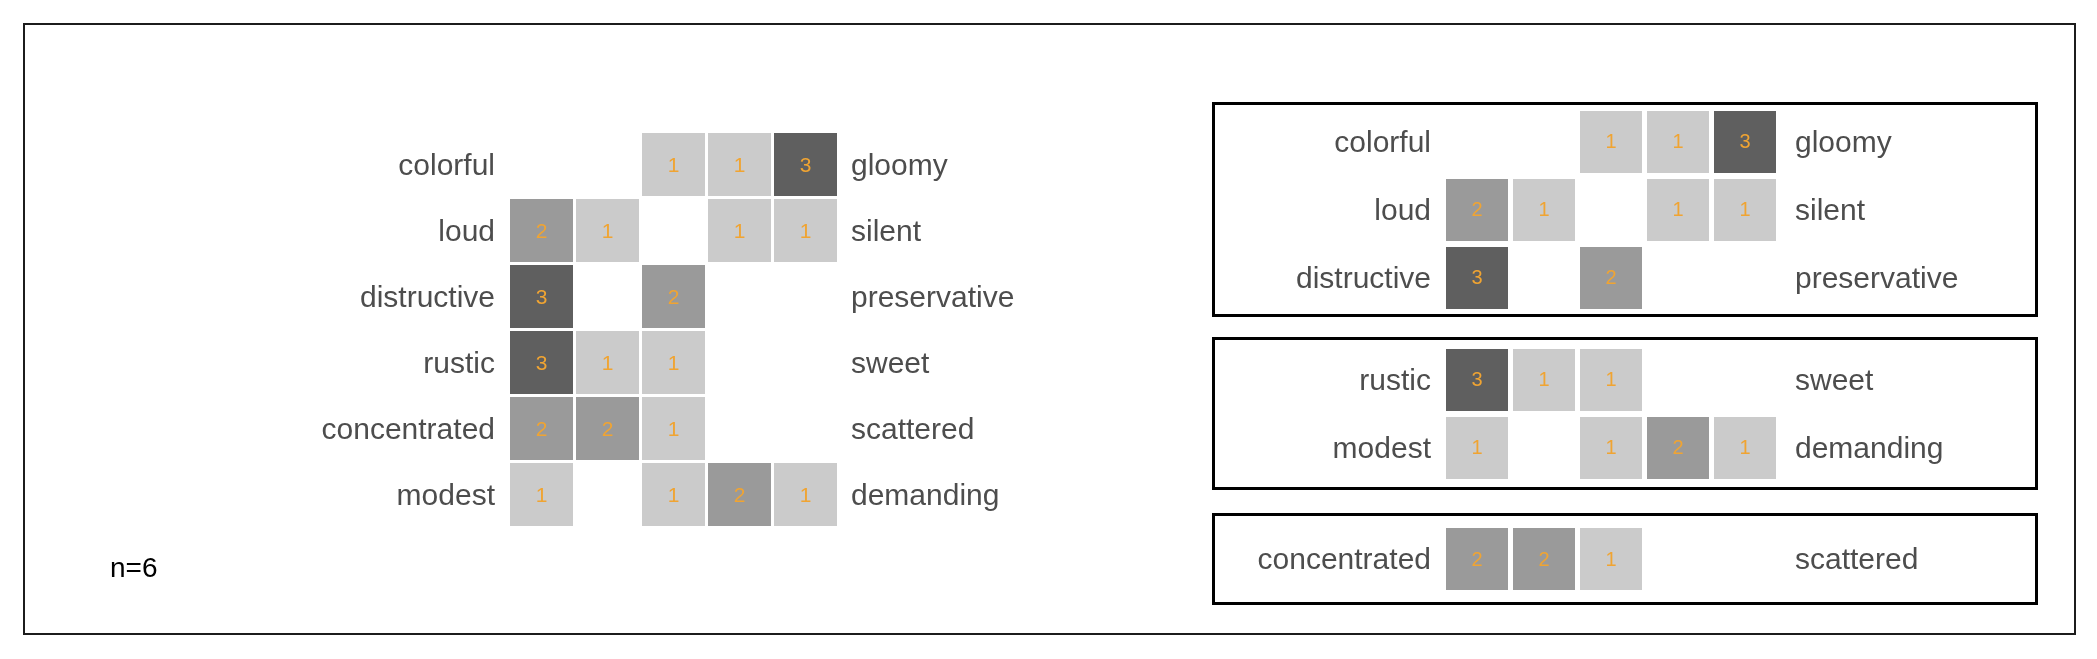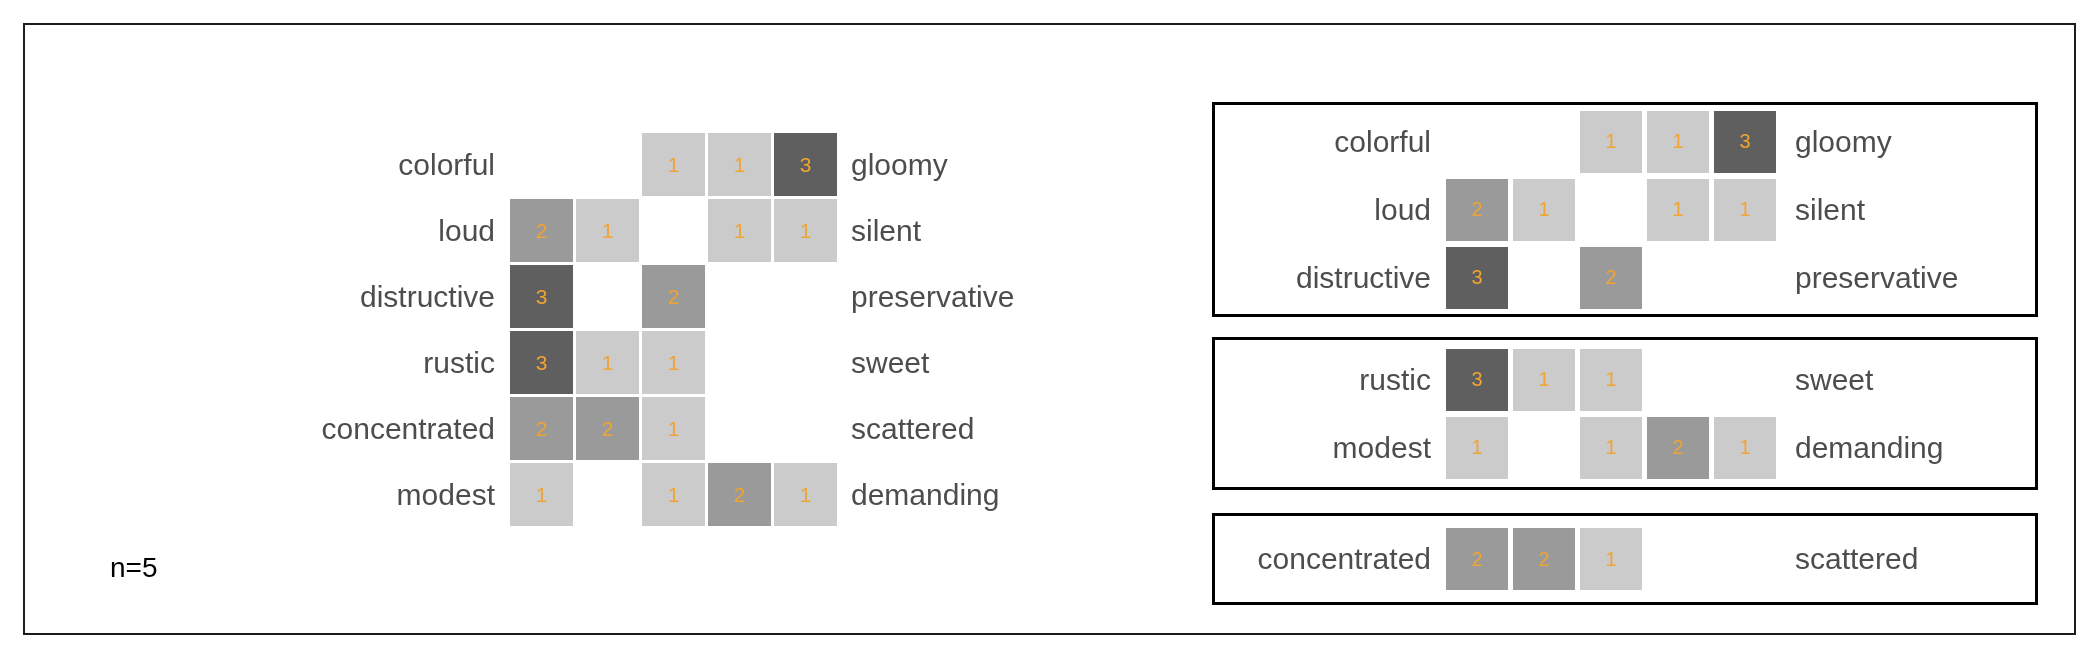--- a/index.html
+++ b/index.html
@@ -207,21 +207,21 @@
             <span>2</span>
           </div>
           <div class="sd-cell" style="background: rgb(203, 203, 203);">
             <span>1</span>
           </div>
         </div>
         <div class="sd-label right">demanding</div>
       </div>
     </div>
 
-  <div class="n-label">n=5</div>
+  <div class="n-label">n=6</div>
 
   <div id="group-boxes">
       <div class="group-box" style="top: 77px; height: 215px;">
         <div class="sd-row">
           <div class="sd-label left">colorful</div>
           <div class="sd-cells">
             <div class="sd-cell empty"></div>
             <div class="sd-cell empty"></div>
             <div class="sd-cell" style="background: rgb(203, 203, 203);">
               <span>1</span>

